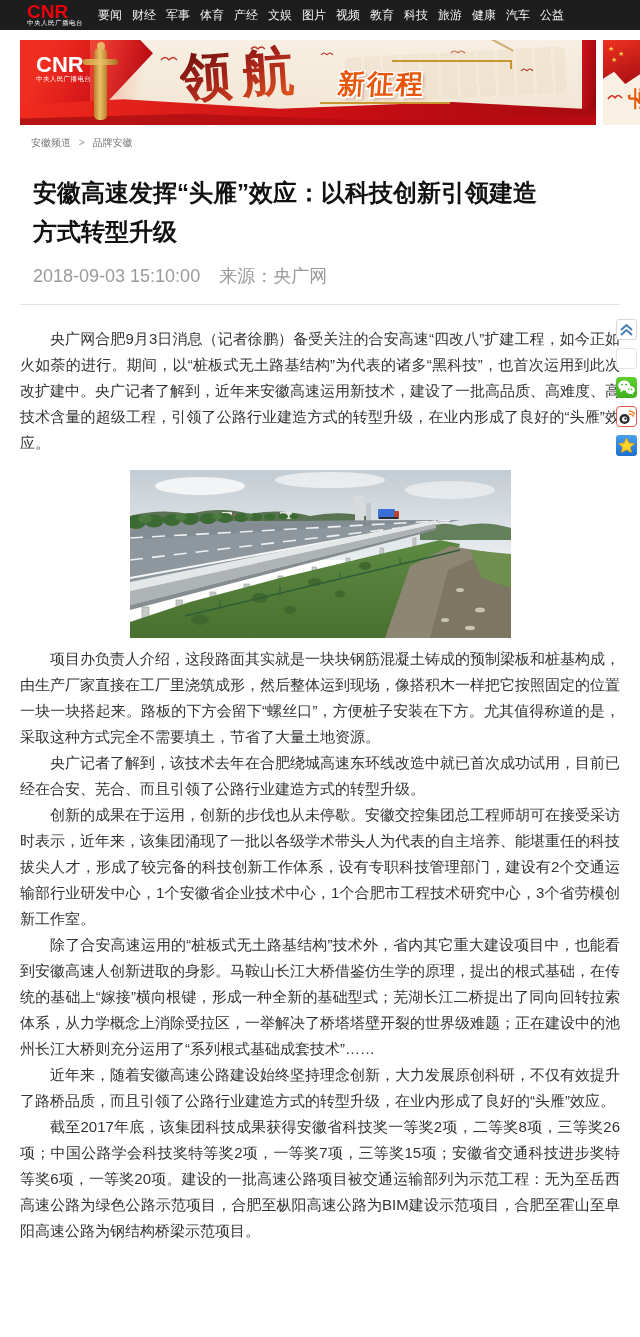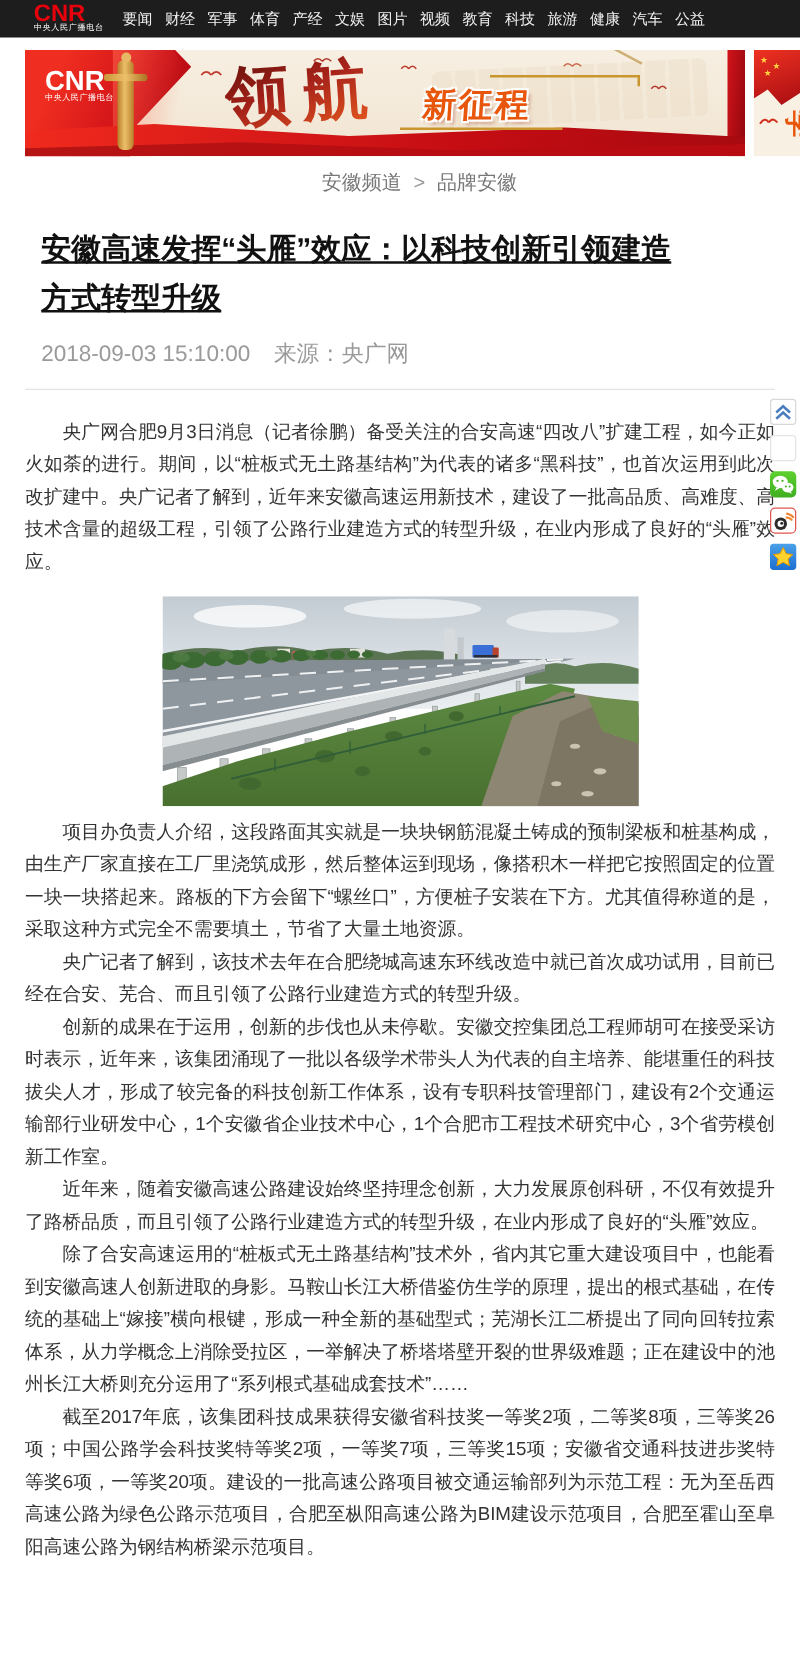--- a/index.html
+++ b/index.html
@@ -54,24 +54,24 @@
   .gold-line-bot{position:absolute;left:300px;top:62px;width:130px;height:2px;background:#c8952f;}
   .bird{position:absolute;}
   .banner-side{position:absolute;left:603px;top:0;width:37px;height:85px;overflow:hidden;background:#f8f1e3;cursor:pointer;}
   .flag-top{position:absolute;left:0;top:0;width:37px;height:44px;
     background:linear-gradient(160deg,#ee3222,#a90d12);
     clip-path:polygon(0 0,100% 0,100% 78%,60% 100%,30% 72%,0 88%);}
   .star{position:absolute;color:#ffd23f;font-size:7px;line-height:7px;}
   .side-char{position:absolute;right:-9px;top:44px;font-size:22px;font-weight:900;color:#e8560b;transform:rotate(90deg);}
 
   
-  .breadcrumb{margin:11px 0 0 31px;font-size:16px;color:#777;text-align:center;}
+  .breadcrumb{margin:11px 0 0 31px;font-size:10px;color:#777;}
   .breadcrumb .sep{margin:0 5px;color:#999;}
   .crumb{cursor:pointer;}
-  .title{margin:23px 33px 0 33px;max-width:527px;font-size:24px;line-height:39px;font-weight:700;color:#111;text-decoration:underline;}
+  .title{margin:23px 33px 0 33px;max-width:527px;font-size:24px;line-height:39px;font-weight:700;color:#111;}
   .meta{margin:13px 0 0 33px;font-size:18px;color:#9a9a9a;}
   .meta .src{margin-left:14px;}
   .divider{margin:16px 20px 0 20px;border-top:1px solid #e3e3e3;height:0;}
 
   
   .article{padding:0 20px;margin-top:21px;font-size:15px;line-height:26px;color:#333;text-align:justify;}
   .article p{margin:0;text-indent:2em;}
   figure.photo{margin:14px auto 8px auto;width:381px;height:168px;display:block;}
   figure.photo svg{display:block;}
 
@@ -278,22 +278,22 @@
             <line x1="150" y1="116" x2="150" y2="126"></line>
           <line x1="210" y1="102" x2="210" y2="110"></line>
             <line x1="270" y1="88" x2="270" y2="95"></line>
         </g>
       </svg>
     </figure>
 
     <p>项目办负责人介绍，这段路面其实就是一块块钢筋混凝土铸成的预制梁板和桩基构成，由生产厂家直接在工厂里浇筑成形，然后整体运到现场，像搭积木一样把它按照固定的位置一块一块搭起来。路板的下方会留下“螺丝口”，方便桩子安装在下方。尤其值得称道的是，采取这种方式完全不需要填土，节省了大量土地资源。</p>
     <p>央广记者了解到，该技术去年在合肥绕城高速东环线改造中就已首次成功试用，目前已经在合安、芜合、而且引领了公路行业建造方式的转型升级。</p>
     <p>创新的成果在于运用，创新的步伐也从未停歇。安徽交控集团总工程师胡可在接受采访时表示，近年来，该集团涌现了一批以各级学术带头人为代表的自主培养、能堪重任的科技拔尖人才，形成了较完备的科技创新工作体系，设有专职科技管理部门，建设有2个交通运输部行业研发中心，1个安徽省企业技术中心，1个合肥市工程技术研究中心，3个省劳模创新工作室。</p>
+    <p>除了合安高速运用的“桩板式无土路基结构”技术外，省内其它重大建设项目中，也能看到安徽高速人创新进取的身影。马鞍山长江大桥借鉴仿生学的原理，提出的根式基础，在传统的基础上“嫁接”横向根键，形成一种全新的基础型式；芜湖长江二桥提出了同向回转拉索体系，从力学概念上消除受拉区，一举解决了桥塔塔壁开裂的世界级难题；正在建设中的池州长江大桥则充分运用了“系列根式基础成套技术”……</p>
     <p>近年来，随着安徽高速公路建设始终坚持理念创新，大力发展原创科研，不仅有效提升了路桥品质，而且引领了公路行业建造方式的转型升级，在业内形成了良好的“头雁”效应。</p>
-    <p>除了合安高速运用的“桩板式无土路基结构”技术外，省内其它重大建设项目中，也能看到安徽高速人创新进取的身影。马鞍山长江大桥借鉴仿生学的原理，提出的根式基础，在传统的基础上“嫁接”横向根键，形成一种全新的基础型式；芜湖长江二桥提出了同向回转拉索体系，从力学概念上消除受拉区，一举解决了桥塔塔壁开裂的世界级难题；正在建设中的池州长江大桥则充分运用了“系列根式基础成套技术”……</p>
     <p>截至2017年底，该集团科技成果获得安徽省科技奖一等奖2项，二等奖8项，三等奖26项；中国公路学会科技奖特等奖2项，一等奖7项，三等奖15项；安徽省交通科技进步奖特等奖6项，一等奖20项。建设的一批高速公路项目被交通运输部列为示范工程：无为至岳西高速公路为绿色公路示范项目，合肥至枞阳高速公路为BIM建设示范项目，合肥至霍山至阜阳高速公路为钢结构桥梁示范项目。</p>
   </div>
 
   <div class="side-icons">
     <div class="sic ic-top">
       <svg width="19" height="19" viewBox="0 0 19 19">
         <polyline points="4,10 9.5,5 15,10" fill="none" stroke="#4a7dbd" stroke-width="2"></polyline>
         <polyline points="4,15 9.5,10 15,15" fill="none" stroke="#4a7dbd" stroke-width="2"></polyline>
       </svg>
     </div>

